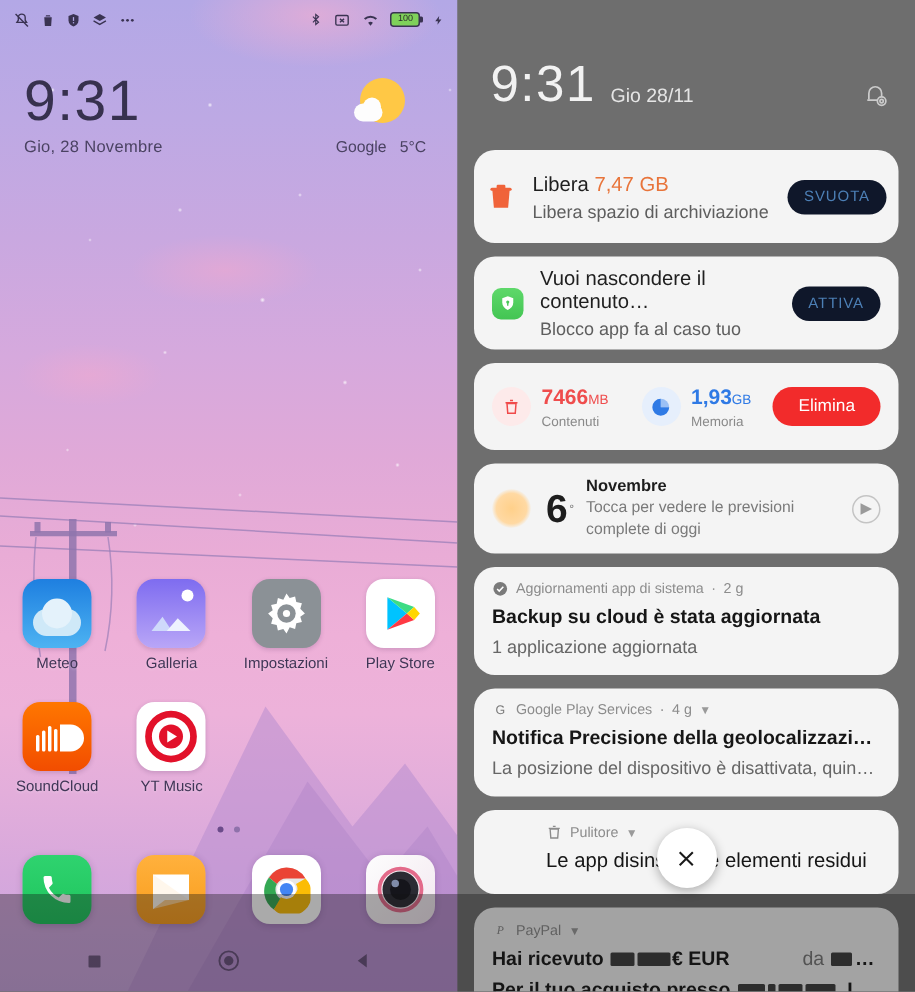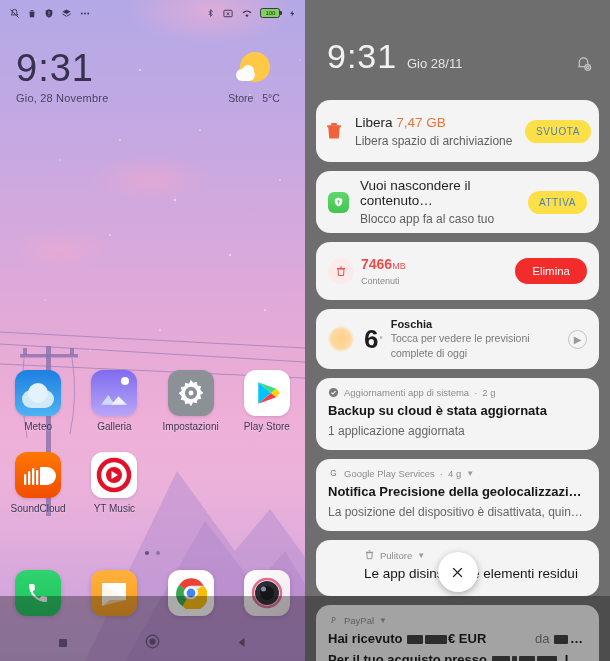--- a/index.html
+++ b/index.html
@@ -68,21 +68,21 @@
 
   
   #l-clock { position:absolute; left:16px; top:48px; color:#2f2a44; }
   #l-time { font-size:38px; font-weight:300; letter-spacing:1px; line-height:40px; color:#37314e; }
   #l-date { font-size:11px; margin-top:4px; color:#4a4262; letter-spacing:.2px; }
   #l-weather { position:absolute; right:12px; top:50px; width:78px; text-align:center; }
   #l-wicon { position:relative; width:40px; height:40px; margin:0 auto; }
   #l-wtext { font-size:10.5px; color:#4a4262; margin-top:2px; white-space:nowrap; }
 
   
-  #l-apps { position:absolute; left:0; right:0; top:362px; }
+  #l-apps { position:absolute; left:0; right:0; top:378px; }
   .app-row { display:flex; }
   .app-cell { width:25%; text-align:center; padding-top:8px; }
   .app-ico { width:46px; height:46px; margin:0 auto; border-radius:12px; position:relative; overflow:hidden;
              box-shadow: 0 1px 3px rgba(70,40,90,.18); }
   .app-lbl { font-size:10px; color:#3f3656; margin-top:5px; text-shadow:0 1px 2px rgba(255,255,255,.35); }
 
   
   #l-dots { position:absolute; left:0; right:0; top:551px; display:flex; justify-content:center; gap:7px; }
   #l-dots i { width:4px; height:4px; border-radius:50%; background:#6b4b8a; display:block; }
   #l-dots i.off { background:#8f72ab; }
@@ -106,21 +106,21 @@
 
   #r-cards { position:absolute; left:0; right:0; top:100px; bottom:0; padding:0 11px; }
   .card { background:#f4f4f4; border-radius:14px; margin-bottom:9px; position:relative; }
 
   
   #c-libera { height:62px; display:flex; align-items:center; padding:0 8px; }
   .cl-txt { flex:1; margin-left:11px; }
   .cl-t1 { font-size:13.5px; color:#1f1f1f; }
   .cl-t1 b { color:#e8743a; font-weight:400; }
   .cl-t2 { font-size:12px; color:#5e5e5e; margin-top:4px; }
-  .pill { background:#fde047; color:#4c7fb5; font-size:10px; letter-spacing:.6px;
+  .pill { background:#0f172a; color:#4c7fb5; font-size:10px; letter-spacing:.6px;
           padding:6px 11px; border-radius:13px; }
 
   
   #c-lock { height:62px; display:flex; align-items:center; padding:16px 12px; }
 
   
   #c-stats { height:58px; display:flex; align-items:center; padding:0 12px; }
   .stat { display:flex; align-items:center; }
   .stat-txt { margin-left:7px; }
   .stat-v { font-size:14px; font-weight:bold; color:#ef4d4d; line-height:14px; }
@@ -246,21 +246,21 @@
       <div id="l-date">Gio, 28 Novembre</div>
     </div>
 
     <div id="l-weather">
       <div id="l-wicon">
         <span style="position:absolute;left:6px;top:2px;width:30px;height:30px;border-radius:50%;background:#ffc845;display:block;"></span>
         <span style="position:absolute;left:2px;top:19px;width:19px;height:12px;border-radius:9px;background:#fdfdfd;display:block;"></span>
         <span style="position:absolute;left:8px;top:15px;width:12px;height:12px;border-radius:50%;background:#fdfdfd;display:block;"></span>
       </div>
       <div id="l-wtext">
-        <span>Store</span>
+        <span>Google</span>
         &nbsp;
         <span>5°C</span>
       </div>
     </div>
 
     <div id="l-apps">
       <div class="app-row">
 
         <div class="app-cell">
           <div class="app-ico" style="background:linear-gradient(180deg,#1e7fe0,#4db3f2);">
@@ -459,30 +459,44 @@
               </svg>
           </span>
           <div class="stat-txt">
             <div class="stat-v">
               <span>7466</span><span class="u">MB</span>
             </div>
             <div class="stat-l">Contenuti</div>
           </div>
         </div>
 
+        <div class="stat" style="margin-left:22px;">
+          <span style="width:26px;height:26px;border-radius:50%;background:#e6effc;display:flex;align-items:center;justify-content:center;">
+            <svg width="15" height="15" viewBox="0 0 24 24">
+                <path d="M12 12V3a9 9 0 0 1 9 9h-9z" fill="#9bc0f5"></path>
+                <path d="M12 12h9a9 9 0 1 1-9-9v9z" fill="#2f7ae5"></path>
+              </svg>
+          </span>
+          <div class="stat-txt">
+            <div class="stat-v blue">
+              <span>1,93</span><span class="u">GB</span>
+            </div>
+            <div class="stat-l">Memoria</div>
+          </div>
+        </div>
 
         <button id="btn-elimina">Elimina</button>
       </div>
 
       <div class="card" id="c-weather">
         <span class="wsun"></span>
         <span id="w-deg">6</span>
         <span id="w-sup">°</span>
         <div class="w-body">
-          <div class="w-t1">Foschia</div>
+          <div class="w-t1">Novembre</div>
           <div class="w-t2">Tocca per vedere le previsioni</div>
           <div class="w-t2">complete di oggi</div>
         </div>
         <span class="chev-circle">▶</span>
       </div>
 
       <div class="card notif">
         <div class="n-head">
           <svg width="11" height="11" viewBox="0 0 24 24">
               <circle cx="12" cy="12" r="10" fill="#7a7a7a"></circle>

